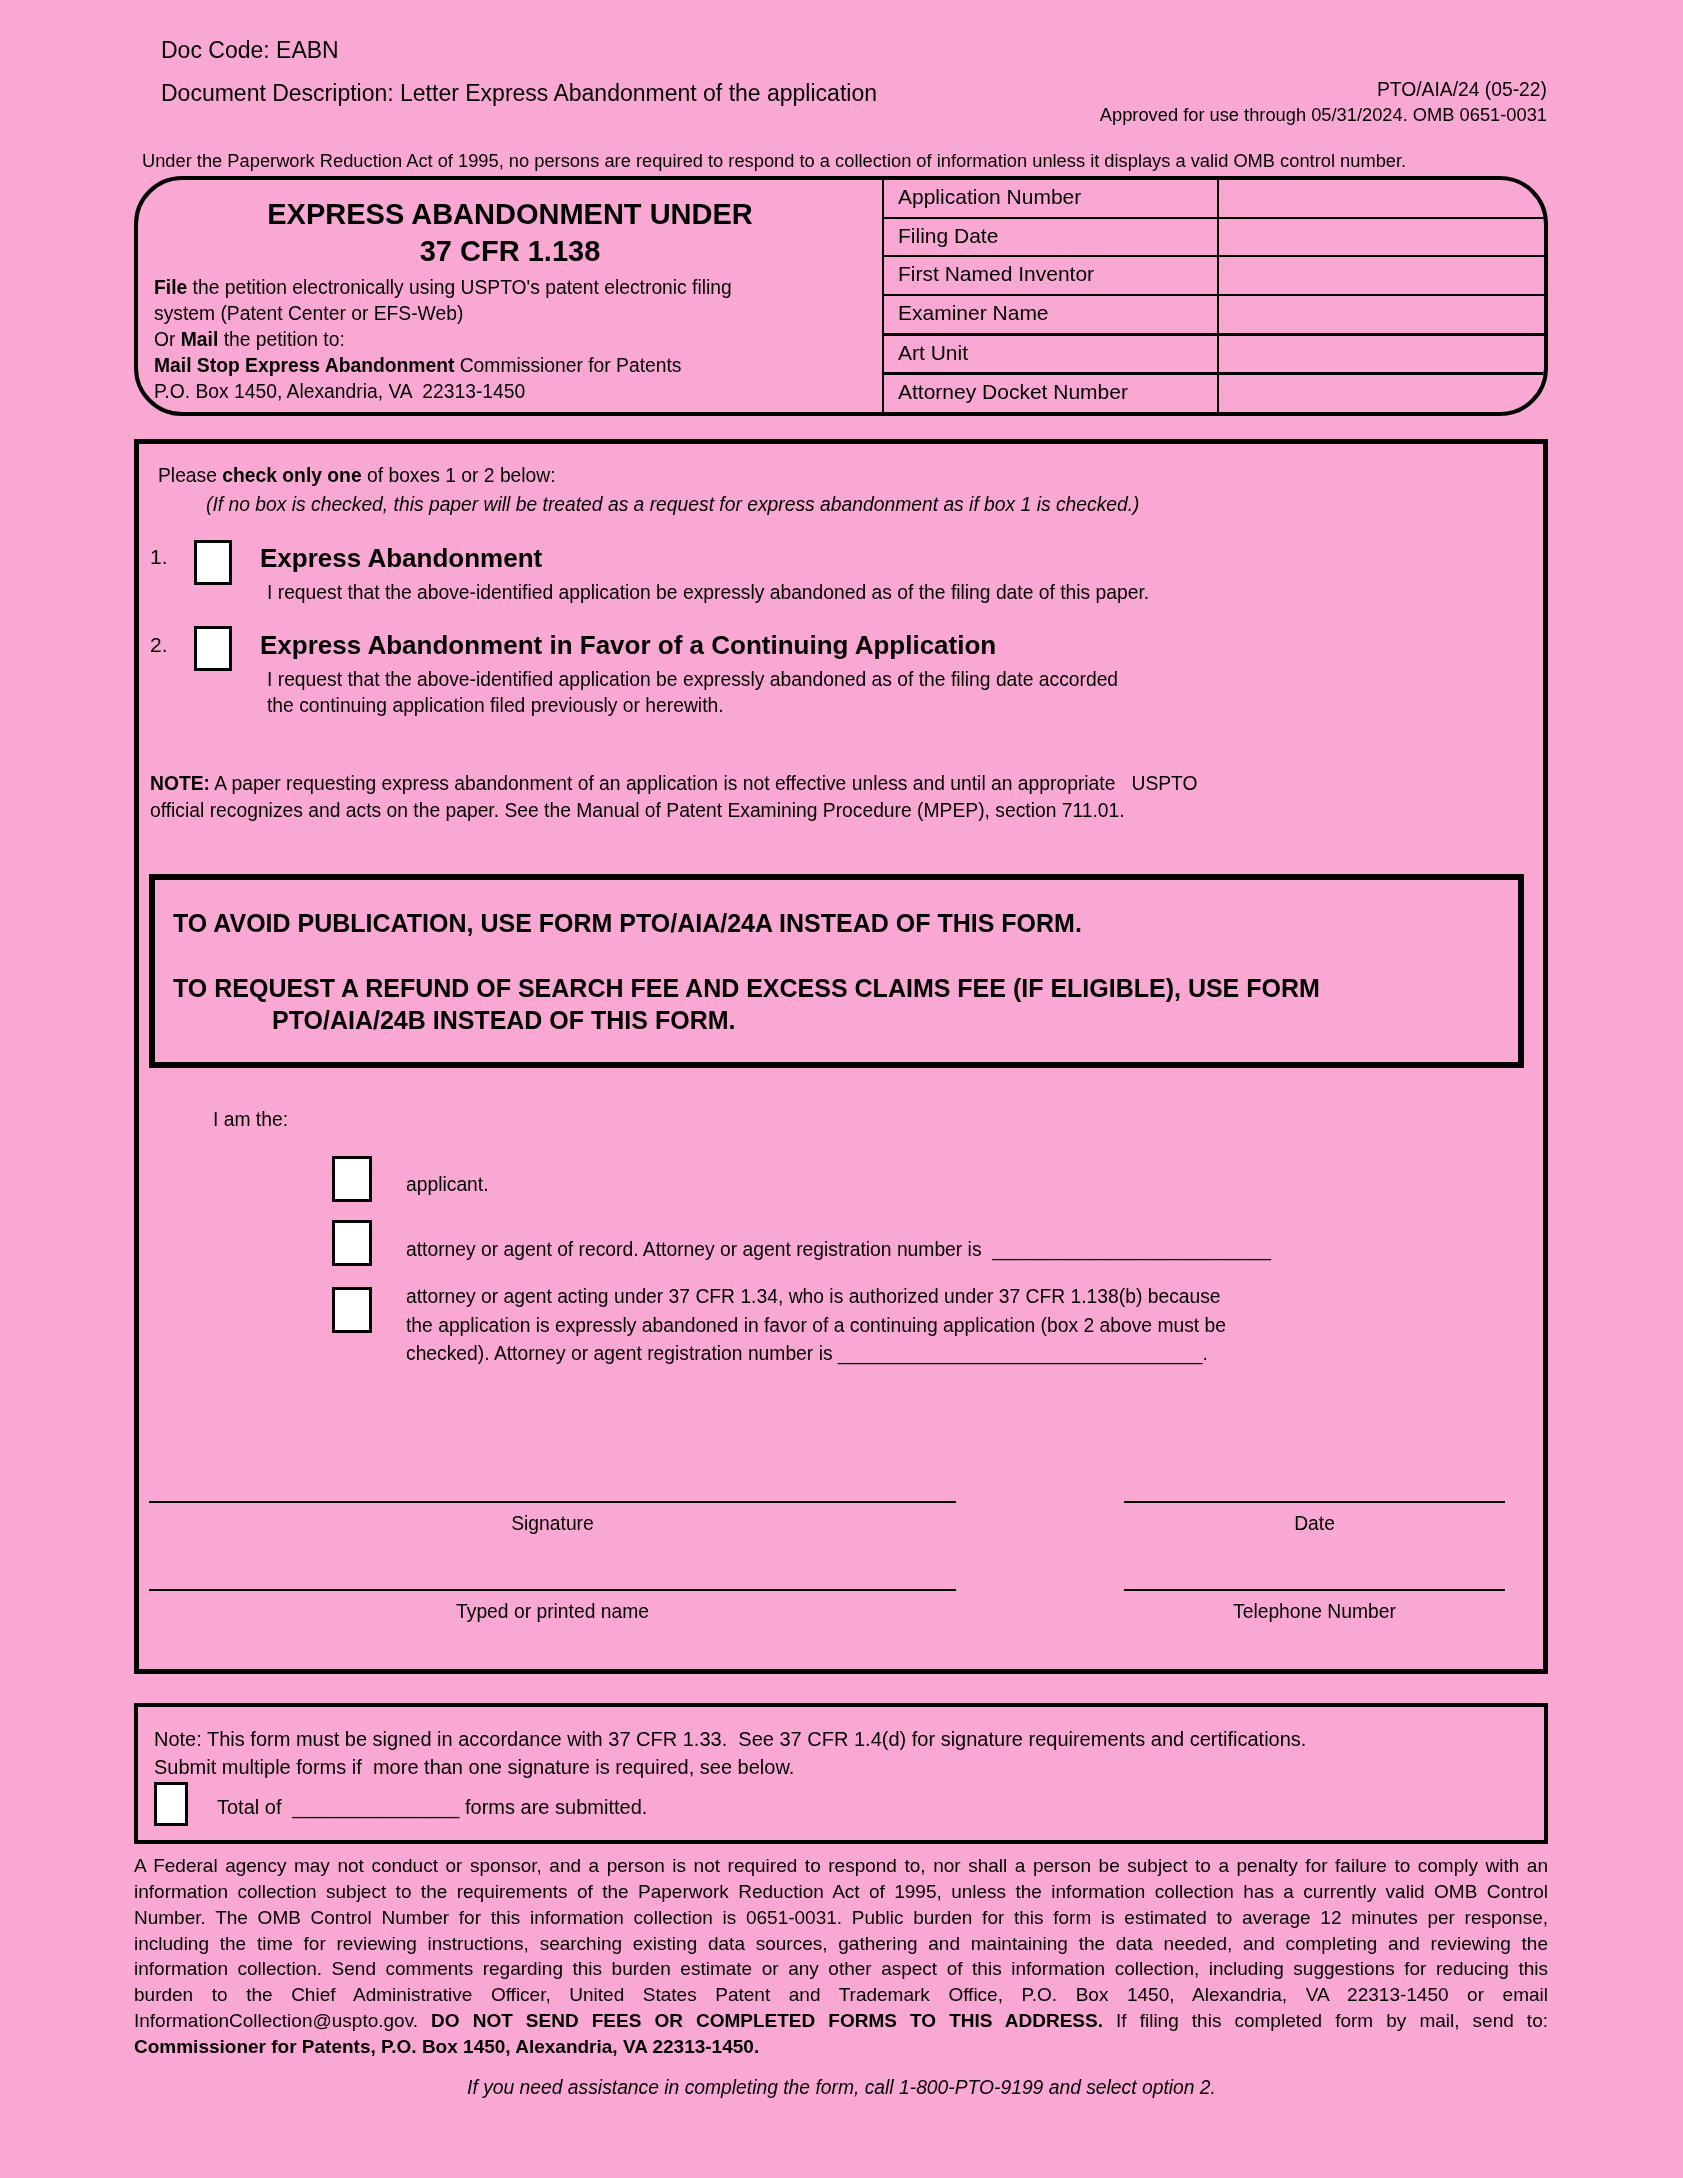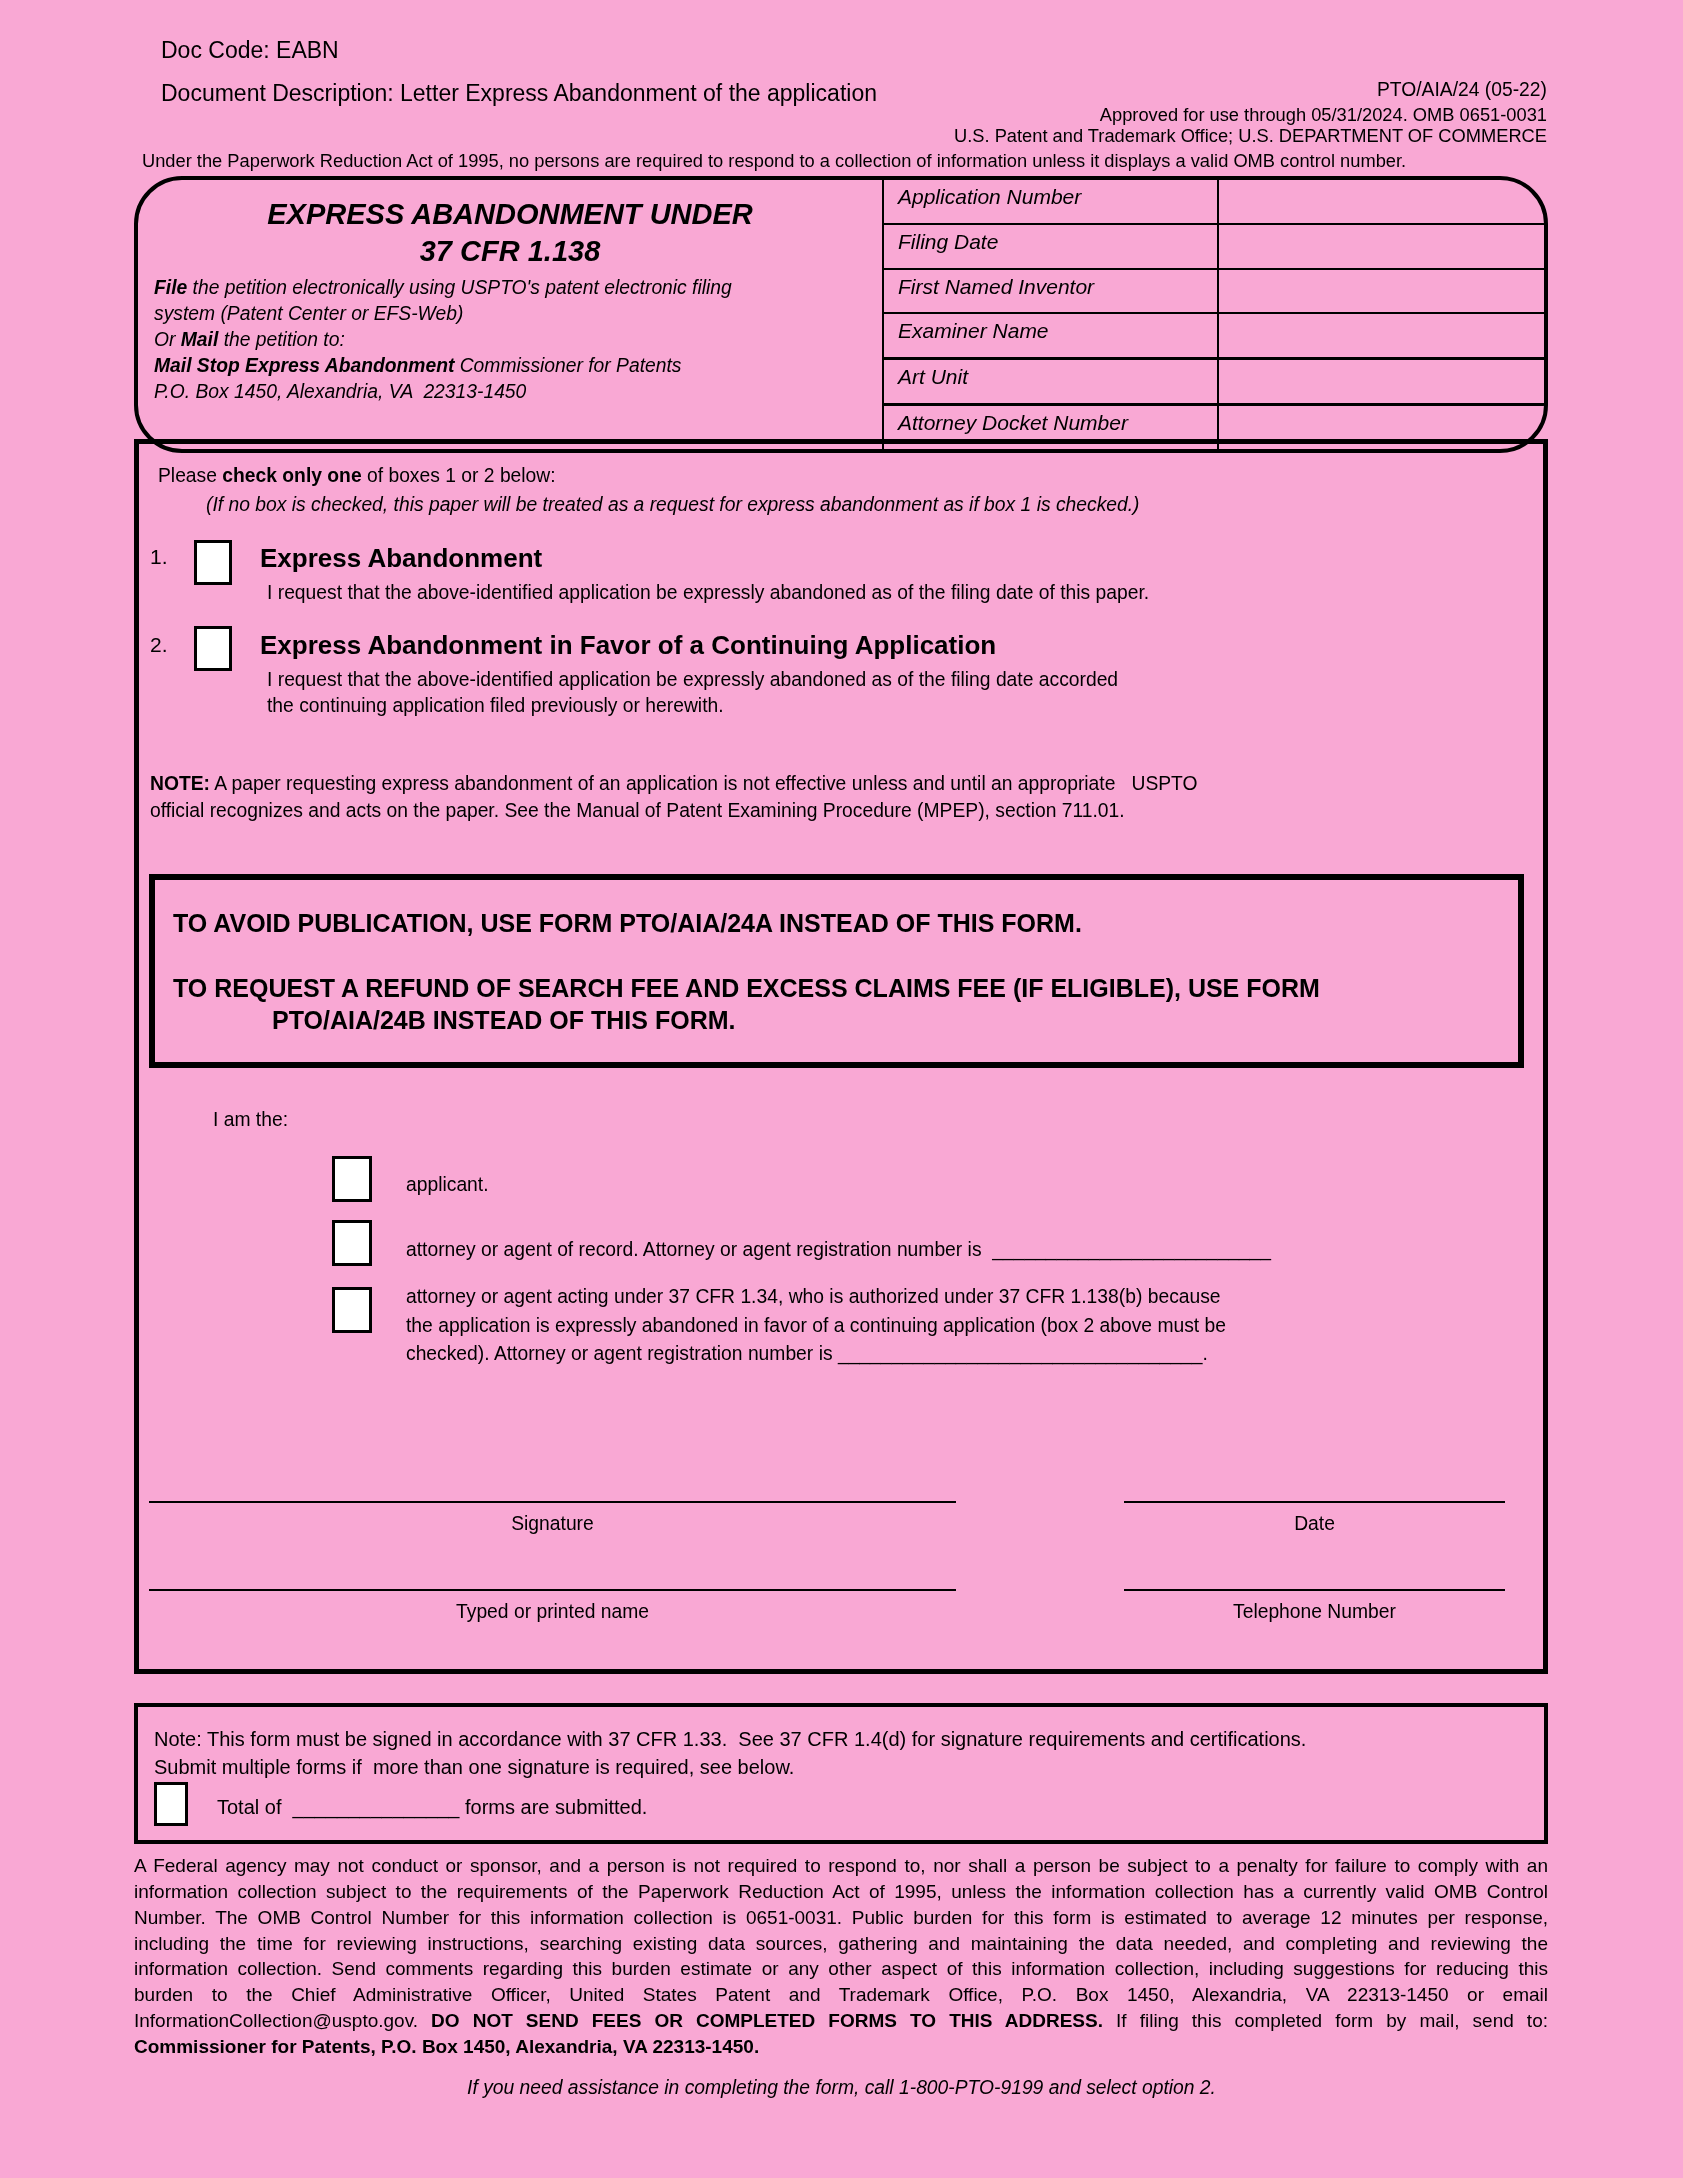--- a/index.html
+++ b/index.html
@@ -13,23 +13,23 @@
   .b{font-weight:bold;}
   .i{font-style:italic;}
   .t19{font-size:19.3px;line-height:26px;}
   .t18{font-size:18.3px;line-height:24px;}
   .t21{font-size:21px;line-height:26px;}
   .t23{font-size:23px;line-height:28px;}
   .t26b{font-size:26px;font-weight:bold;line-height:30px;}
   .rightalign{text-align:right;}
   
   #titlebox{
-    left:134px;top:176px;width:1414px;height:277px;
+    left:134px;top:176px;width:1414px;height:240px;
     border:4px solid #000;border-radius:48px 48px 48px 48px;
-    box-sizing:border-box;overflow:hidden;font-style:italic;
+    box-sizing:border-box;overflow:hidden;
   }
   #titlebox .ttl{position:absolute;left:0;top:16px;width:744px;text-align:center;
     font-size:29px;font-weight:bold;line-height:37px;}
   #titlebox .instr{position:absolute;left:16px;top:95px;width:723px;
     font-size:19.3px;line-height:26px;}
   #bibtable{position:absolute;left:744px;top:0;right:0;bottom:0;
     display:flex;flex-direction:column;border-left:2px solid #000;}
   .bibrow{flex:1;display:flex;border-bottom:2px solid #000;}
   .bibrow:last-child{border-bottom:none;}
   .bibrow.thick{border-bottom-width:3px;}
@@ -53,21 +53,20 @@
 </style>
 </head>
 <body>
 
 <div id="page">
 
   <div class="abs t23" style="left:161px;top:36px;">Doc Code: EABN</div>
   <div class="abs t23" style="left:161px;top:79px;">Document Description: Letter Express Abandonment of the application</div>
   <div class="abs t19 rightalign" style="right:136px;top:77px;width:495px;">PTO/AIA/24 (05-22)</div>
   <div class="abs t18 rightalign" style="right:136px;top:103px;width:693px;">Approved for use through 05/31/2024. OMB 0651-0031</div>
-  <div class="abs t18 rightalign" style="right:136px;top:124px;width:792px;">U.S. Patent and Trademark Office; U.S. DEPARTMENT OF COMMERCE</div>
   <div class="abs t18" style="left:142px;top:149px;width:1408px;">Under the Paperwork Reduction Act of 1995, no persons are required to respond to a collection of information unless it displays a valid OMB control number.</div>
 
   <div class="abs" id="titlebox">
     <div class="ttl">
       <div>EXPRESS ABANDONMENT UNDER</div>
       <div>37 CFR 1.138</div>
     </div>
     <div class="instr">
       <div><span class="b">File</span><span> the petition electronically using USPTO's patent electronic filing</span></div>
       <div>system (Patent Center or EFS-Web)</div>

